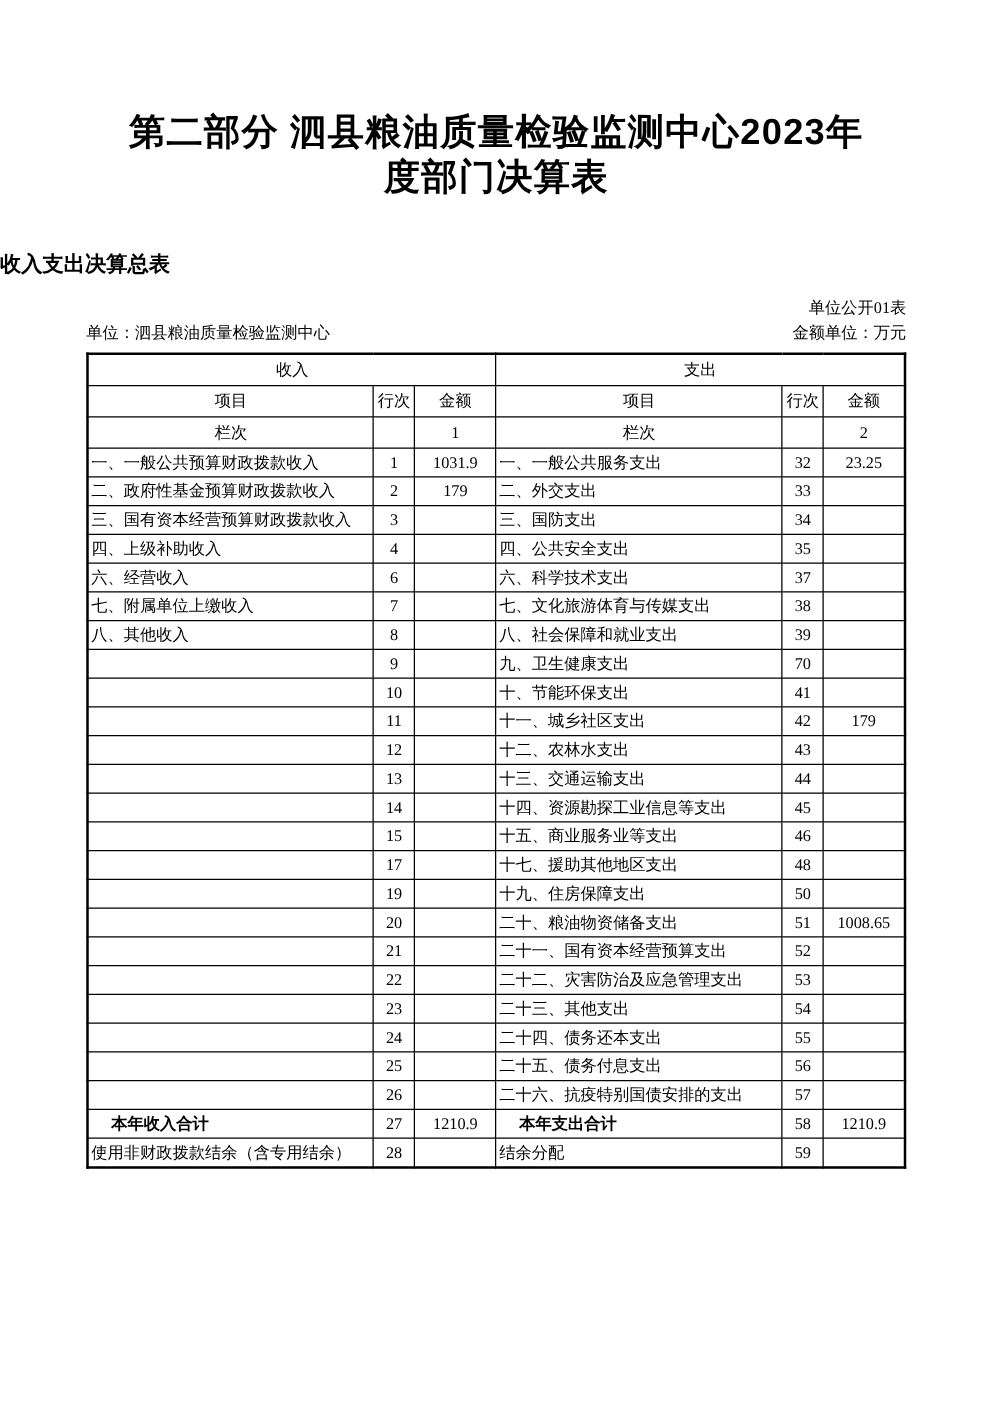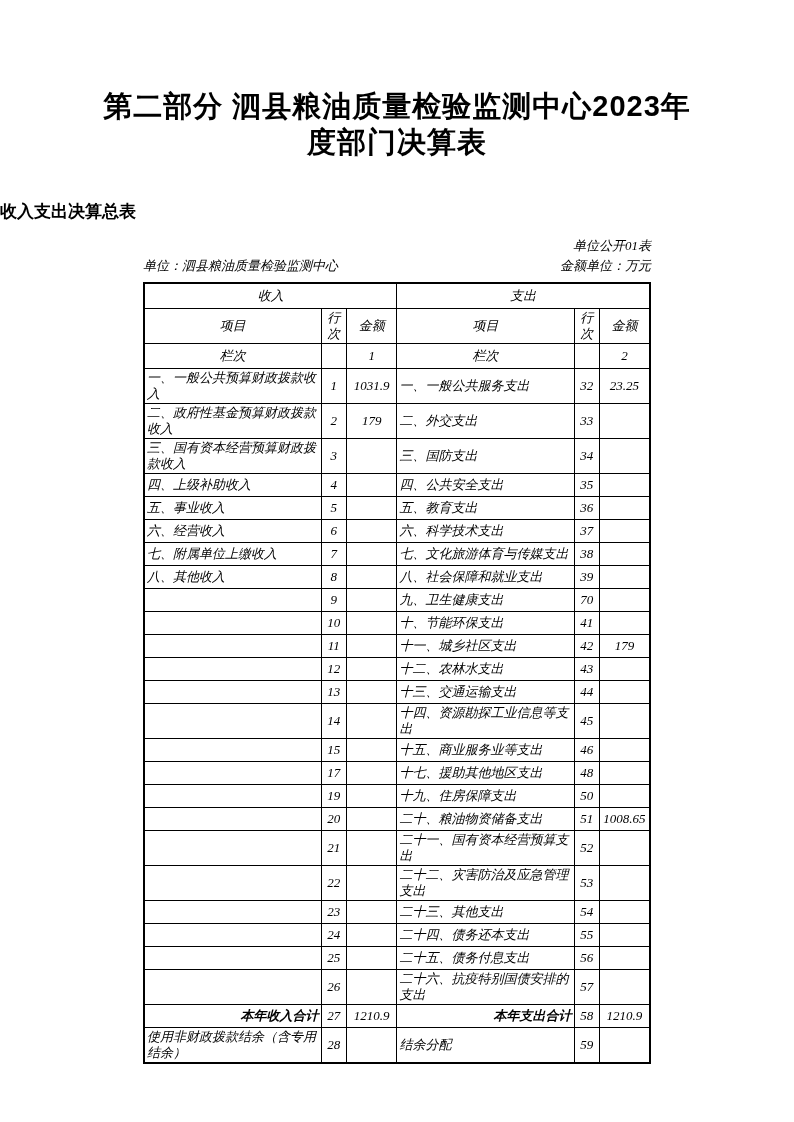--- a/index.html
+++ b/index.html
@@ -12,21 +12,21 @@
     margin:88px auto 0 auto; width:600px; text-align:center;
     font-family:"Liberation Sans","DejaVu Sans",sans-serif;
     font-weight:bold; font-size:29px; line-height:36px;
     letter-spacing:1px;
   }
   .table-title {
     margin-top:42px; text-align:left;
     font-family:"Liberation Sans","DejaVu Sans",sans-serif;
     font-weight:bold; font-size:17px; line-height:20px;
   }
-  .table-area { width:508px; margin:0 auto;font-style:italic; }
+  .table-area { width:656px; margin:0 auto; }
   .table-code {
     margin-top:16px; text-align:right; font-size:13px; line-height:16px;
   }
   .info-line {
     margin-top:3px; margin-bottom:8px;
     display:flex; justify-content:space-between;
     font-size:13px; line-height:17px;
   }
   table.summary {
     width:100%; border-collapse:collapse; table-layout:fixed;
@@ -35,21 +35,21 @@
   table.summary td {
     border:1px solid #000; font-size:13px; line-height:16px;
     padding:1px 2px; height:20px; vertical-align:middle;
     overflow:hidden; word-break:break-all;
   }
   tr.sec-row td { text-align:center; height:22px; }
   tr.colhead-row td { text-align:center; height:22px; }
   tr.lanci-row td { text-align:center; height:22px; }
   td.item-cell { text-align:left; }
   td.rowno-cell, td.amount-cell { text-align:center; }
-  tr.total-row td.item-cell { text-align:right; font-weight:bold;padding-left:18px; }
+  tr.total-row td.item-cell { text-align:left; font-weight:bold;padding-left:18px; }
 </style>
 </head>
 <body>
 
 <div class="page">
 
   <div class="doc-title">第二部分 泗县粮油质量检验监测中心2023年度部门决算表</div>
 
   <div class="table-title">收入支出决算总表</div>
 
@@ -118,28 +118,20 @@
           </tr>
           <tr>
             <td class="item-cell">四、上级补助收入</td>
             <td class="rowno-cell">4</td>
             <td class="amount-cell"></td>
             <td class="item-cell">四、公共安全支出</td>
             <td class="rowno-cell">35</td>
             <td class="amount-cell"></td>
           </tr>
           <tr>
-            <td class="item-cell">五、事业收入</td>
-            <td class="rowno-cell">5</td>
-            <td class="amount-cell"></td>
-            <td class="item-cell">五、教育支出</td>
-            <td class="rowno-cell">36</td>
-            <td class="amount-cell"></td>
-          </tr>
-          <tr>
             <td class="item-cell">六、经营收入</td>
             <td class="rowno-cell">6</td>
             <td class="amount-cell"></td>
             <td class="item-cell">六、科学技术支出</td>
             <td class="rowno-cell">37</td>
             <td class="amount-cell"></td>
           </tr>
           <tr>
             <td class="item-cell">七、附属单位上缴收入</td>
             <td class="rowno-cell">7</td>

